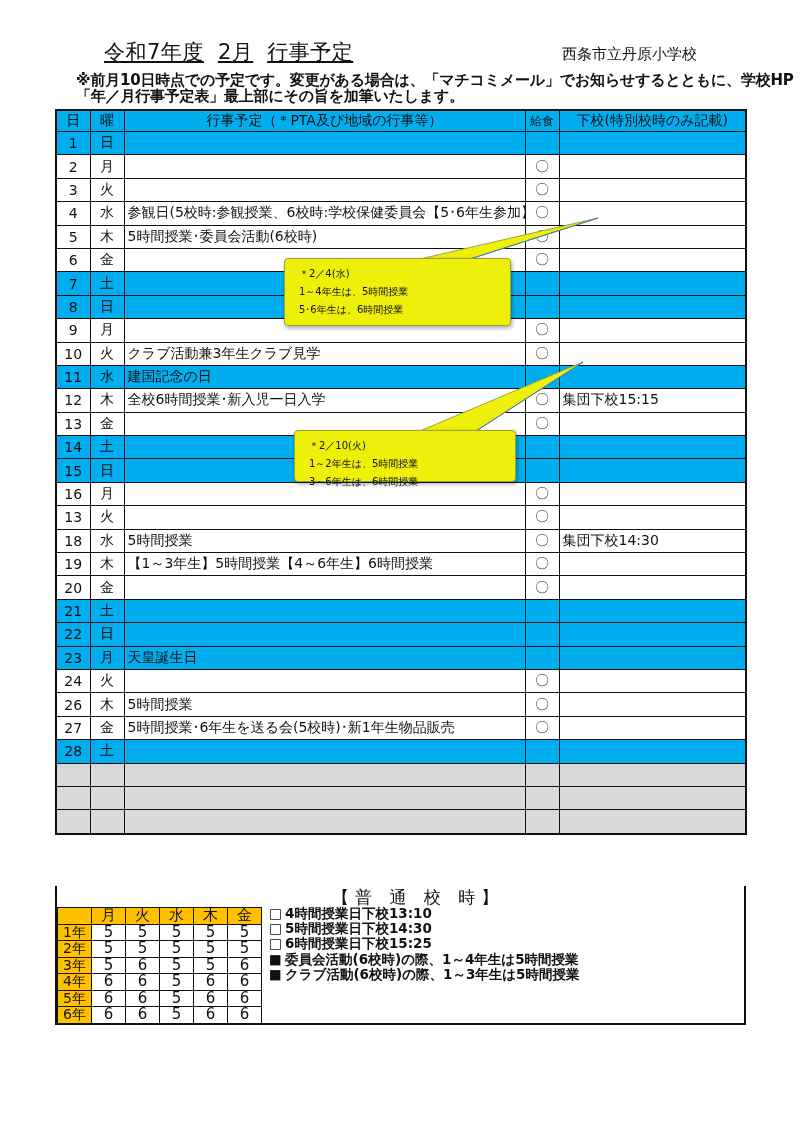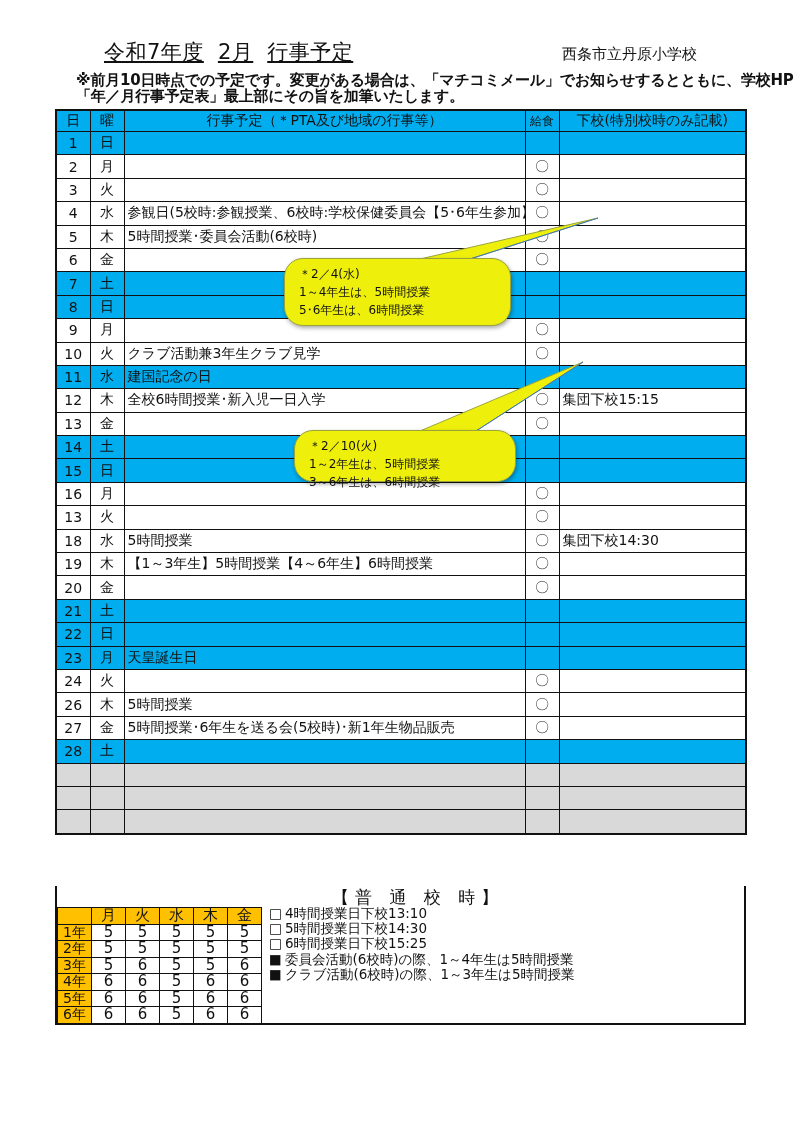--- a/index.html
+++ b/index.html
@@ -23,25 +23,25 @@
   .c-home { padding-left:3px !important; font-size:14px; }
   table.sched { border:2px solid #111; }
 
   .bottom { position:absolute; left:55px; top:886px; width:687px; height:137px; border:2px solid #111; border-top:none; background:#fff; }
   .b-title { position:absolute; left:275px; top:0; font-size:17px; letter-spacing:6px; }
   table.legend { position:absolute; left:0; top:21px; border-collapse:collapse; table-layout:fixed; }
   table.legend td { border:1px solid #111; width:33px; height:15.5px; padding:0; text-align:center; font-size:15px; line-height:15px; }
   table.legend td.gold { background:#ffc000; }
   table.legend td.rowlbl { background:#ffc000; font-size:14px;margin-top:36px; }
   .notes { position:absolute; left:212px; top:20px; font-size:13.5px; line-height:15.2px; }
-  .notes div { white-space:nowrap; }
+  .notes div { white-space:nowrap;font-weight:bold; }
   .notes .mk { display:inline-block; width:16px; }
 
-  .callout { position:absolute; background:#eef00c; border:1px solid #9aa33a; border-radius:19px;
-             box-shadow:1px 2px 4px rgba(0,0,0,0.35); font-size:12px; line-height:18px; padding:6px 0 0 14px; box-sizing:border-box; }
+  .callout { position:absolute; background:#eef00c; border:1px solid #9aa33a; border-radius:4px;
+             box-shadow:1px 2px 4px rgba(0,0,0,0.35); font-size:10px; line-height:18px; padding:6px 0 0 14px; box-sizing:border-box; }
   svg.ptr { position:absolute; left:0; top:0; width:800px; height:1132px; pointer-events:none; }
 </style>
 </head>
 <body>
 
 <div class="title">
   <span>令和7年度</span><span>2月</span><span>行事予定</span>
 </div>
 <div class="school">西条市立丹原小学校</div>
 <div class="notice">

